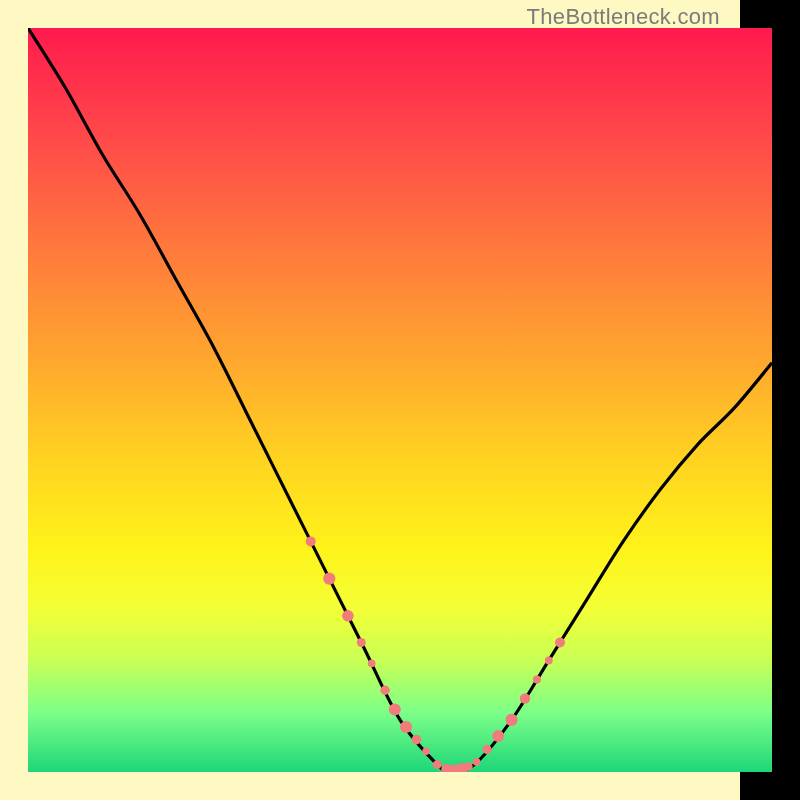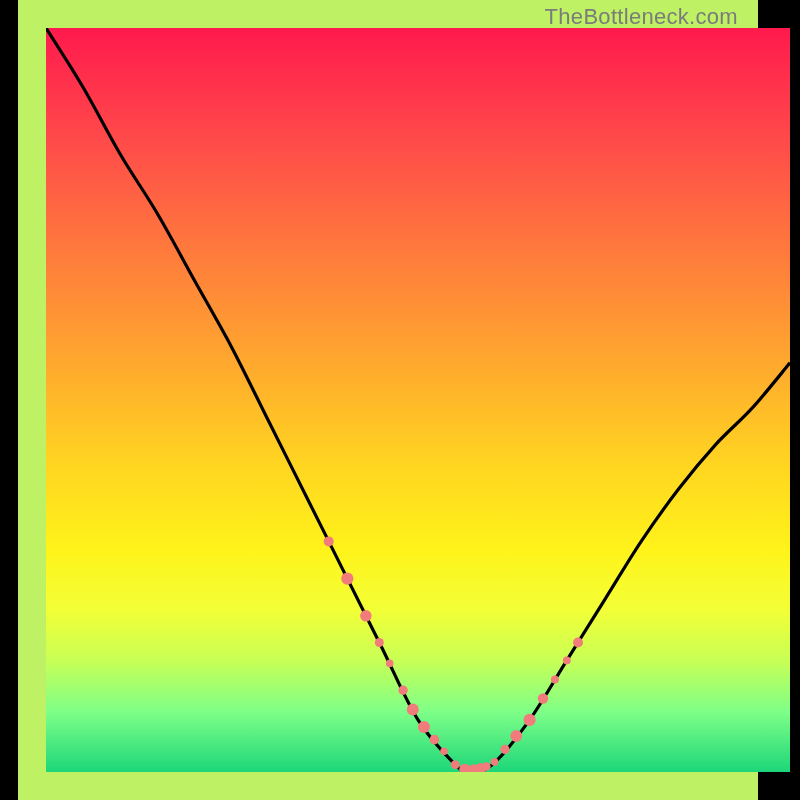--- a/index.html
+++ b/index.html
@@ -7,24 +7,24 @@
     padding: 0;
     width: 800px;
     height: 800px;
     background: #000000;
     overflow: hidden;
     font-family: Arial, Helvetica, sans-serif;
   }
   .frame {
     position: absolute;
     top: 0;
-    left: 18px;
+    left: 0;
     width: 740px;
     height: 800px;
-    background: #bef264;
+    background: #fef9c3;
   }
   .plot-area {
     position: absolute;
     top: 28px;
     left: 28px;
     width: 744px;
     height: 744px;
     background: linear-gradient(
       to bottom,
       #ff1a4d 0%,

